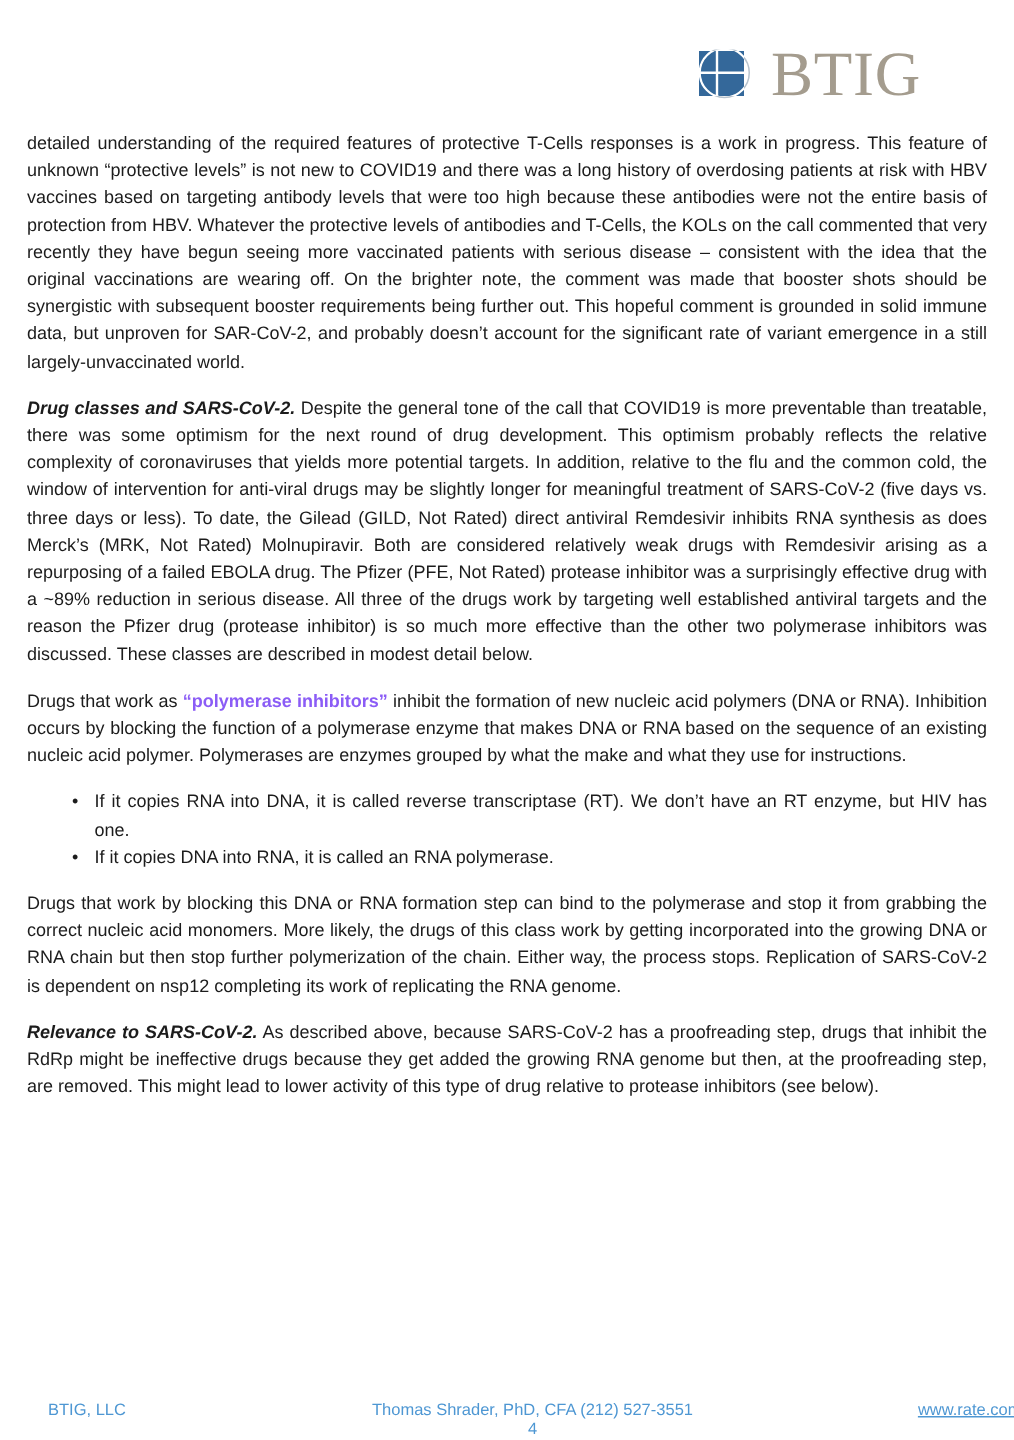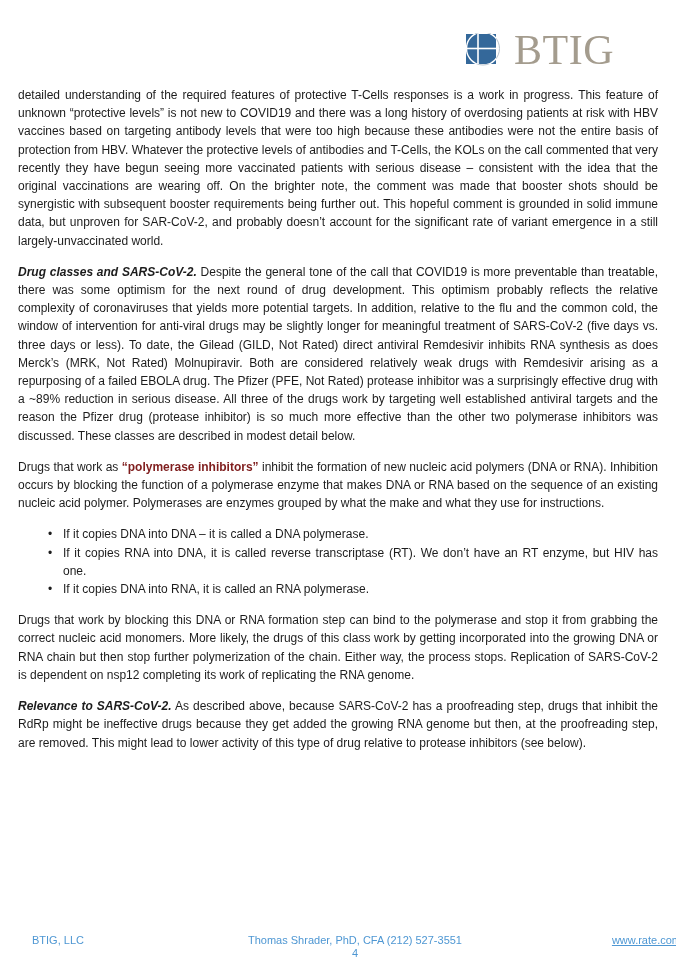--- a/index.html
+++ b/index.html
@@ -18,21 +18,21 @@
   .content{
     position:absolute;left:18px;top:86px;width:640px;
     font-size:12px;line-height:18.2px;color:#1c1c1c;
     text-align:justify;
   }
   .content p{margin:0 0 13px 0;}
   .bullets{margin:0 0 13px 0;}
   .bullet-item{position:relative;padding-left:45px;text-align:justify;}
   .bullet-item::before{content:"\2022";position:absolute;left:30px;top:0;}
   .run-b{font-weight:bold;font-style:italic;}
-  .run-bb{font-weight:bold;color:#7f1d1d;}
+  .run-bb{font-weight:bold;color:#8b5cf6;}
   
   .footer{position:absolute;left:17px;top:934px;width:676px;height:26px;
     font-size:11px;color:#4e97d3;}
   .footer-left{position:absolute;left:15px;top:0;}
   .footer-center{position:absolute;left:0;top:0;width:100%;text-align:center;}
   .footer-right{position:absolute;right:12px;top:0;}
   .footer a{color:#4e97d3;text-decoration:underline;}
   .page-num{position:absolute;left:0;top:13px;width:100%;text-align:center;}
 </style>
 </head>
@@ -56,21 +56,20 @@
       </g>
     </svg>
     <span class="logo-word">BTIG</span>
   </div>
 
   <div class="content" id="doc-body">
       <p><span>detailed understanding of the required features of protective T-Cells responses is a work in progress.  This feature of unknown “protective levels” is not new to COVID19 and there was a long history of overdosing patients at risk with HBV vaccines based on targeting antibody levels that were too high because these antibodies were not the entire basis of protection from HBV.  Whatever the protective levels of antibodies and T-Cells, the KOLs on the call commented that very recently they have begun seeing more vaccinated patients with serious disease – consistent with the idea that the original vaccinations are wearing off.  On the brighter note, the comment was made that booster shots should be synergistic with subsequent booster requirements being further out.  This hopeful comment is grounded in solid immune data, but unproven for SAR-CoV-2, and probably doesn’t account for the significant rate of variant emergence in a still largely-unvaccinated world.</span></p>
       <p><span class="run-b">Drug classes and SARS-CoV-2.</span><span>  Despite the general tone of the call that COVID19 is more preventable than treatable, there was some optimism for the next round of drug development.  This optimism probably reflects the relative complexity of coronaviruses that yields more potential targets. In addition, relative to the flu and the common cold, the window of intervention for anti-viral drugs may be slightly longer for meaningful treatment of SARS-CoV-2 (five days vs. three days or less).  To date, the Gilead (GILD, Not Rated) direct antiviral Remdesivir inhibits RNA synthesis as does Merck’s (MRK, Not Rated) Molnupiravir.  Both are considered relatively weak drugs with Remdesivir arising as a repurposing of a failed EBOLA drug.  The Pfizer (PFE, Not Rated) protease inhibitor was a surprisingly effective drug with a ~89% reduction in serious disease.  All three of the drugs work by targeting well established antiviral targets and the reason the Pfizer drug (protease inhibitor) is so much more effective than the other two polymerase inhibitors was discussed.  These classes are described in modest detail below.</span></p>
       <p><span>Drugs that work as </span><span class="run-bb">“polymerase inhibitors”</span><span> inhibit the formation of new nucleic acid polymers (DNA or RNA).  Inhibition occurs by blocking the function of a polymerase enzyme that makes DNA or RNA based on the sequence of an existing nucleic acid polymer.  Polymerases are enzymes grouped by what the make and what they use for instructions.</span></p>
       <div class="bullets">
-        <div class="bullet-item"><span>If it copies DNA into DNA – it is called a DNA polymerase.</span></div>
         <div class="bullet-item"><span>If it copies RNA into DNA, it is called reverse transcriptase (RT).  We don’t have an RT enzyme, but HIV has one.</span></div>
         <div class="bullet-item"><span>If it copies DNA into RNA, it is called an RNA polymerase.</span></div>
       </div>
       <p><span>Drugs that work by blocking this DNA or RNA formation step can bind to the polymerase and stop it from grabbing the correct nucleic acid monomers.  More likely, the drugs of this class work by getting incorporated into the growing DNA or RNA chain but then stop further polymerization of the chain.  Either way, the process stops.  Replication of SARS-CoV-2 is dependent on nsp12 completing its work of replicating the RNA genome.</span></p>
       <p><span class="run-b">Relevance to SARS-CoV-2.</span><span>  As described above, because SARS-CoV-2 has a proofreading step, drugs that inhibit the RdRp might be ineffective drugs because they get added the growing RNA genome but then, at the proofreading step, are removed.  This might lead to lower activity of this type of drug relative to protease inhibitors (see below).</span></p>
     </div>
 
   <div class="footer">
     <span class="footer-left">BTIG, LLC</span>
     <span class="footer-center">Thomas Shrader, PhD, CFA (212) 527-3551</span>

